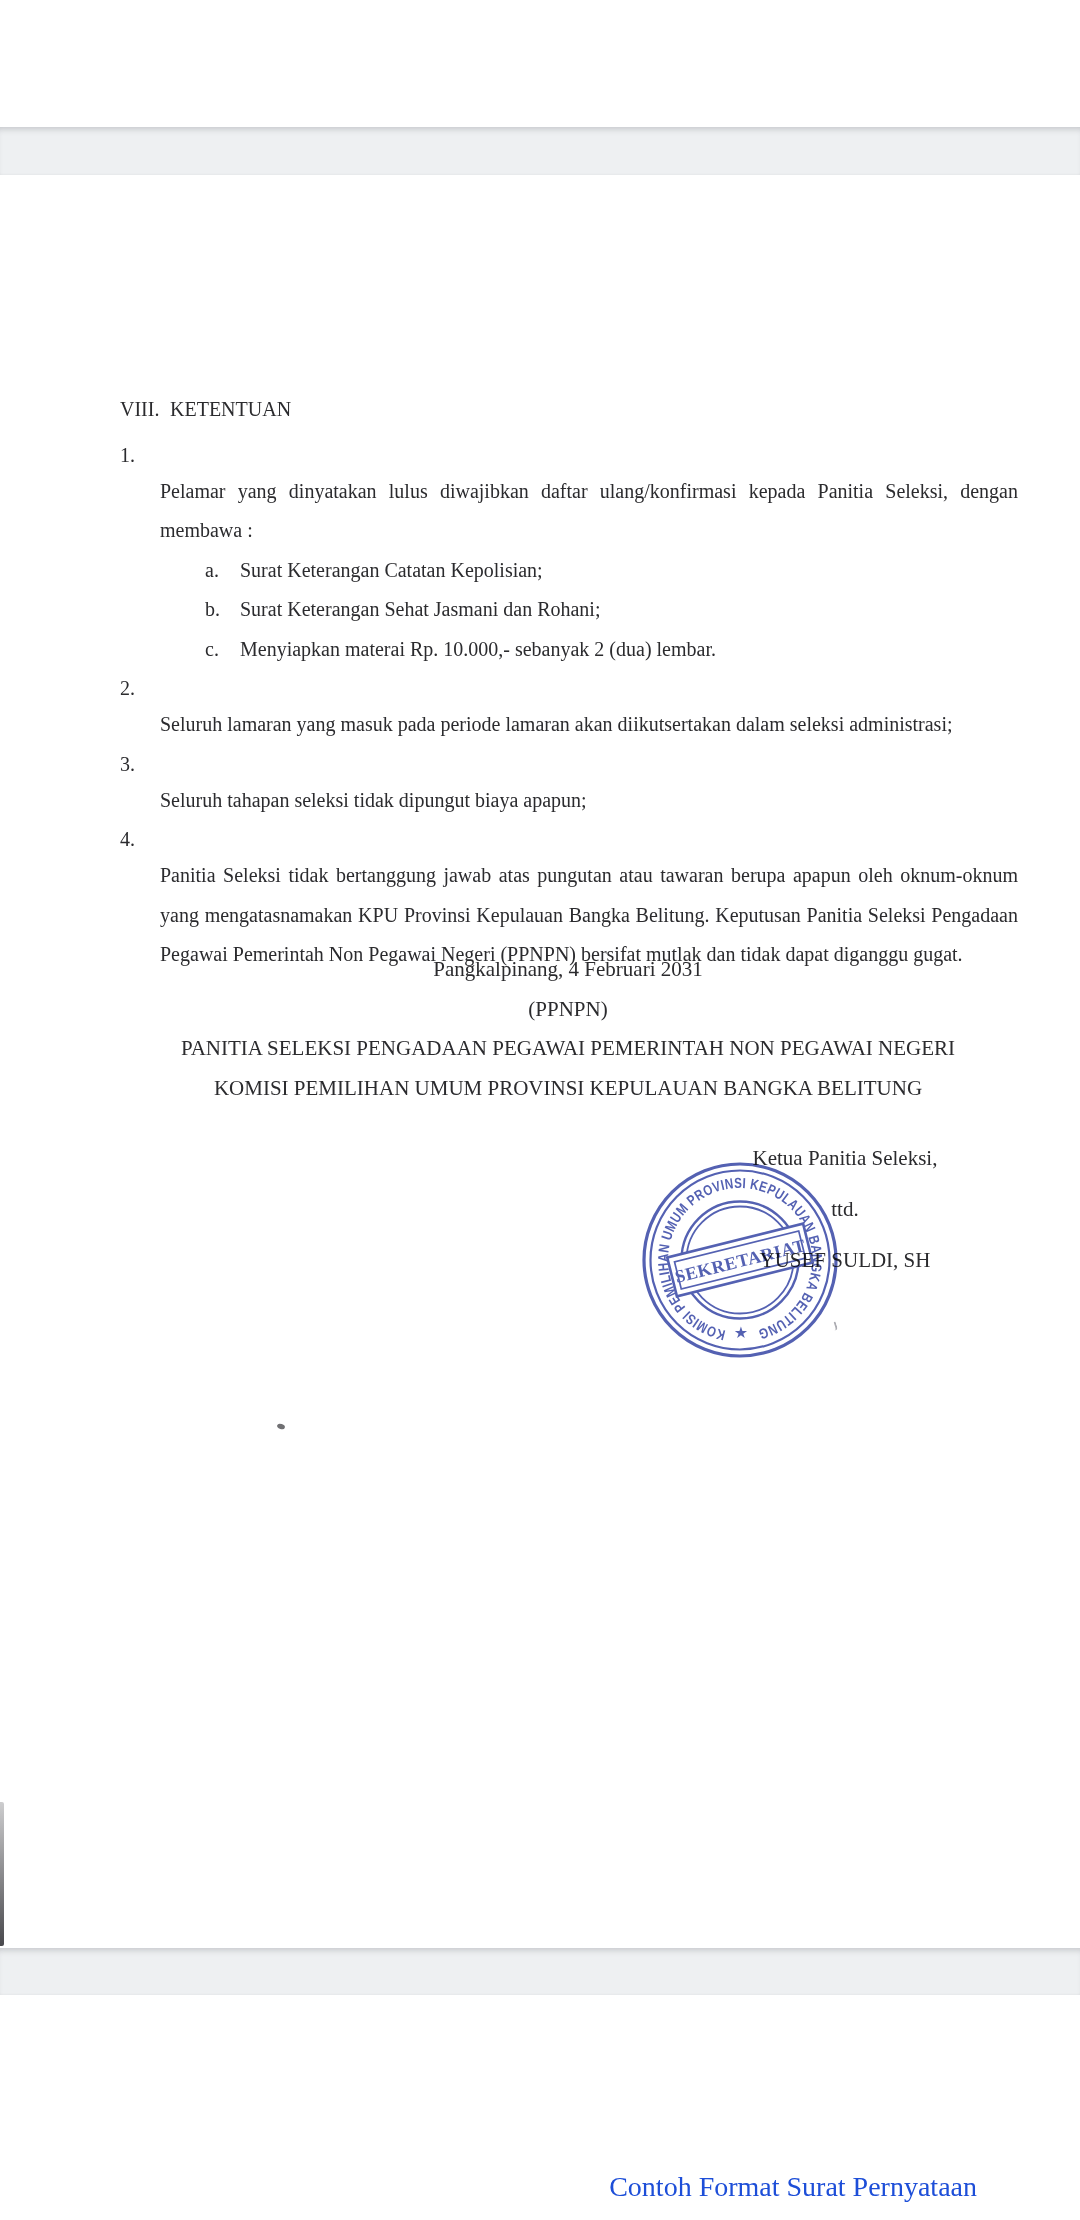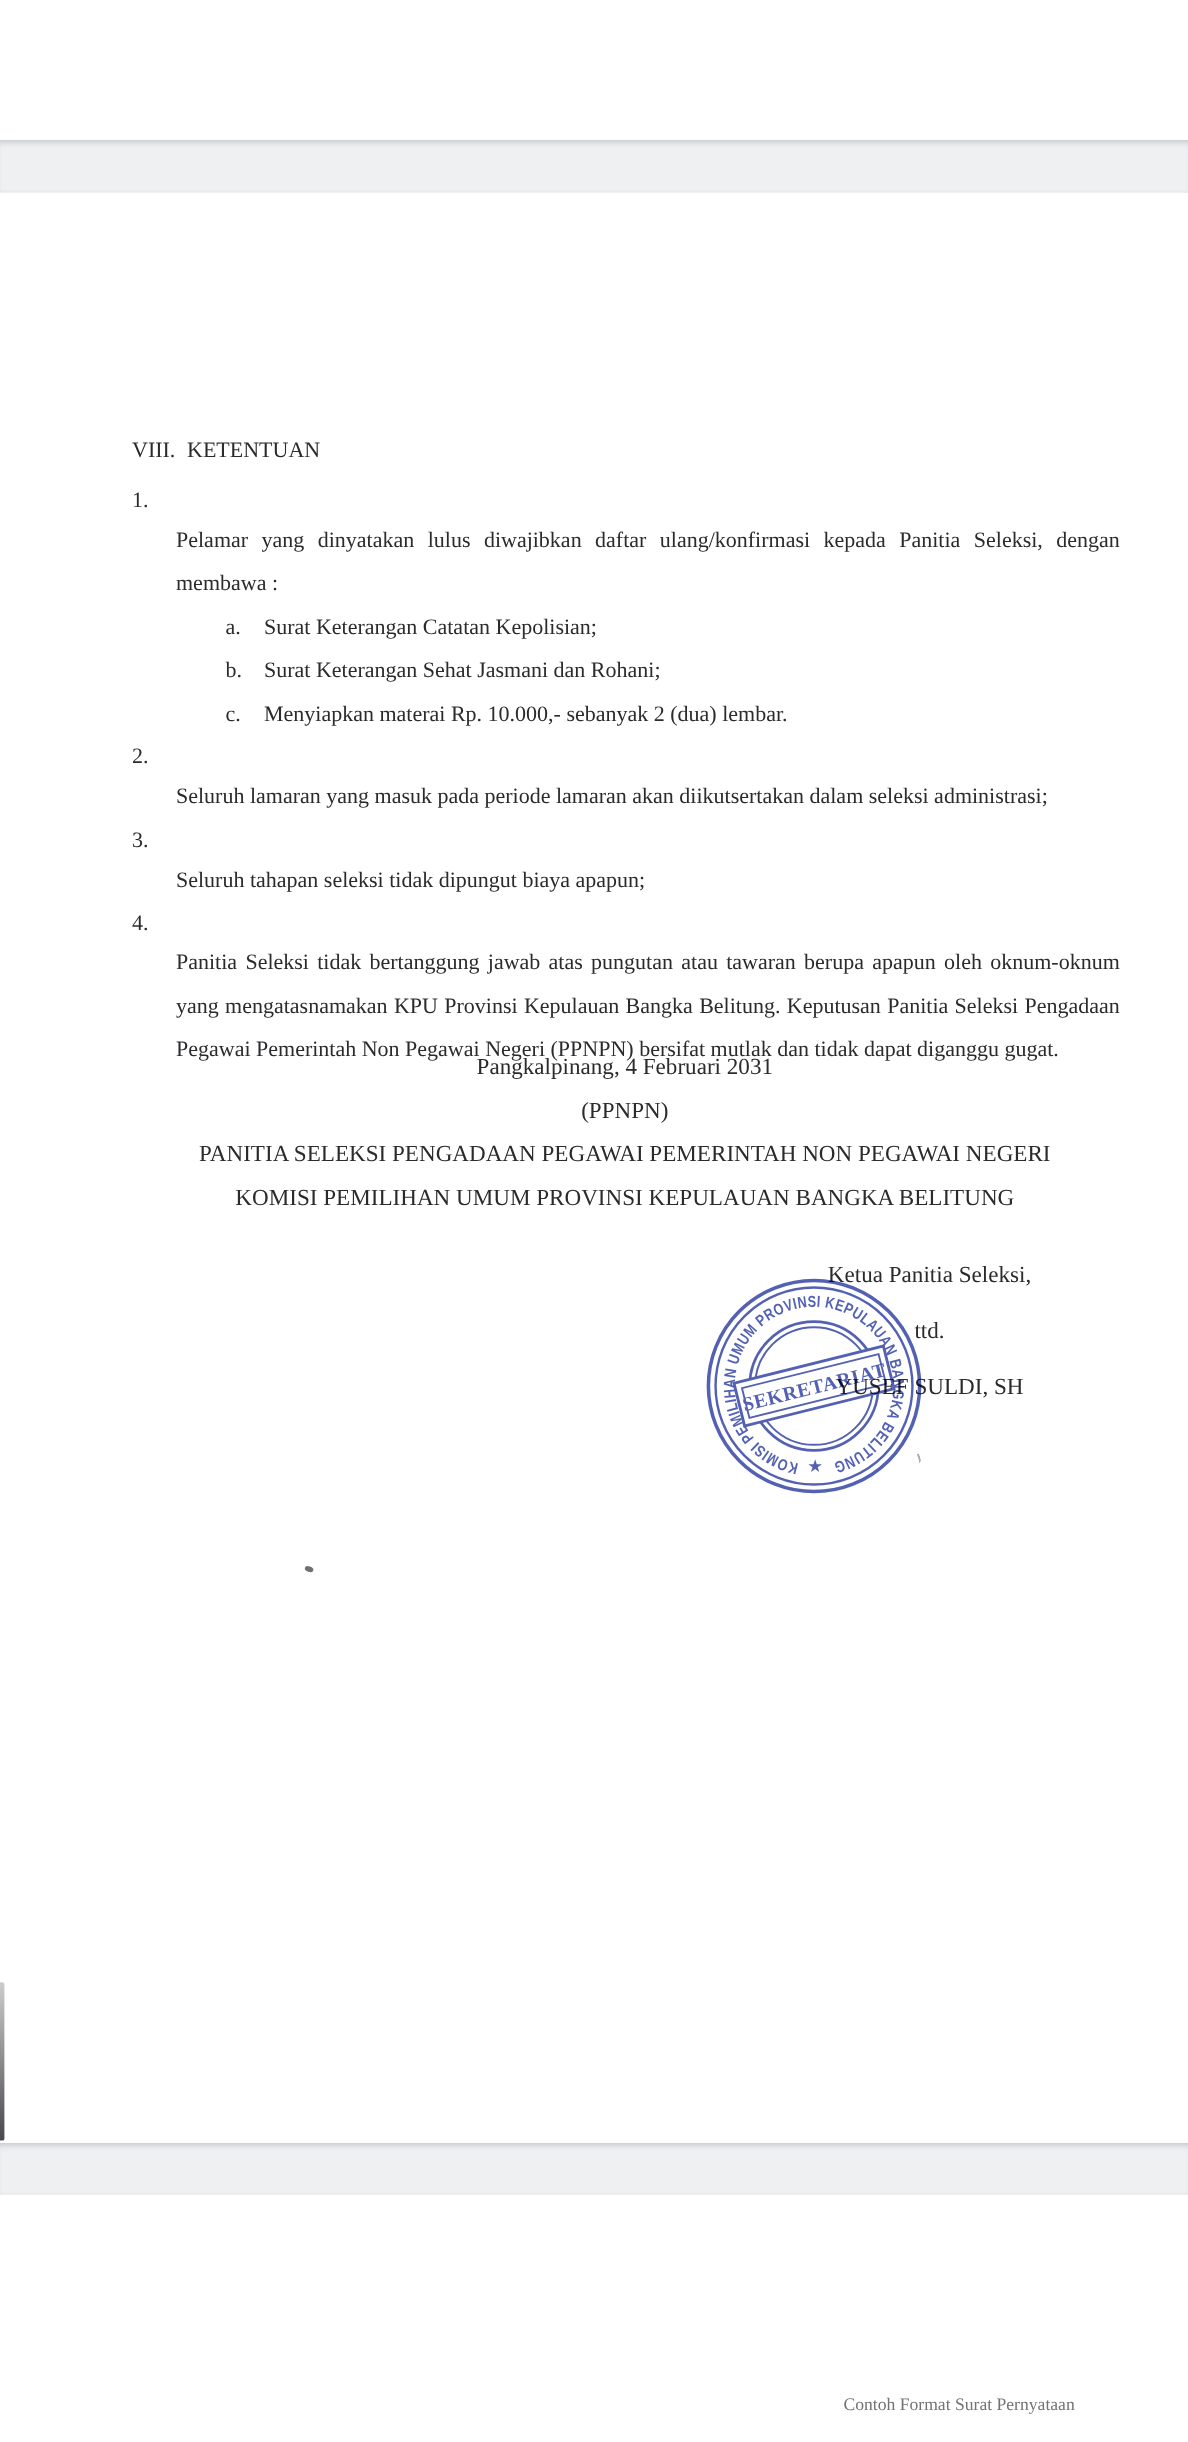--- a/index.html
+++ b/index.html
@@ -63,21 +63,21 @@
 
   
   #scroll-indicator{
     position:absolute;left:0;top:1802px;width:4px;height:144px;
     background:linear-gradient(to bottom, rgba(90,90,95,.30), rgba(40,40,45,.85));
     border-radius:0 2px 2px 0;
   }
 
   #next-page-label{
     position:absolute;top:2172px;right:103px;
-    font-size:16px;line-height:30px;color:#737373;
+    font-size:28px;line-height:30px;color:#1d4ed8;
   }
 </style>
 </head>
 <body>
 
 <div id="sep-top" class="separator"></div>
 <div id="sep-bottom" class="separator"></div>
 
 <div id="doc-content">
   <div id="section-heading">

